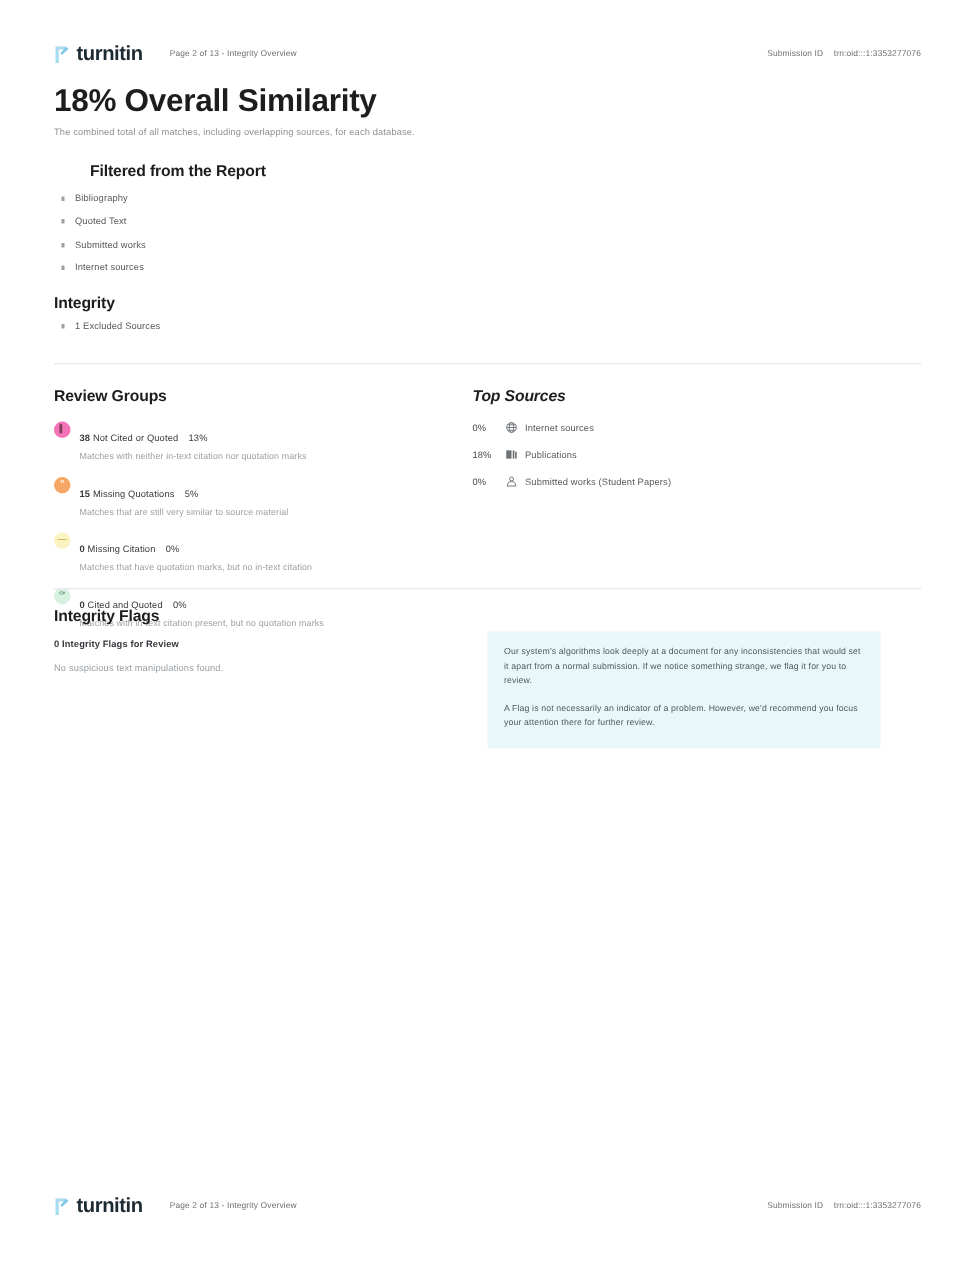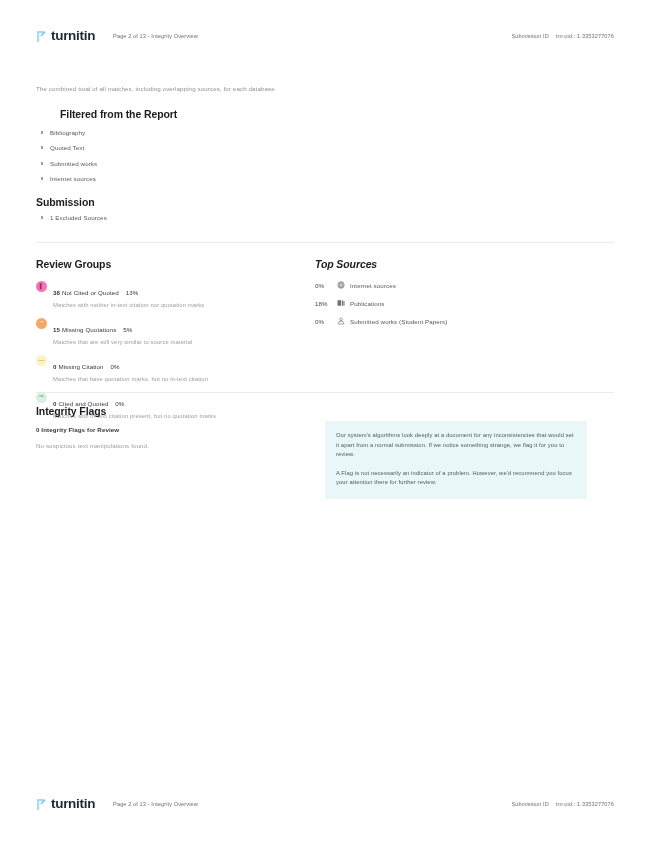--- a/index.html
+++ b/index.html
@@ -275,31 +275,32 @@
         </svg>
       </span>
       <span class="logo-word">turnitin</span>
     </div>
     <span class="bar-page-label">Page 2 of 13 - Integrity Overview</span>
     <span class="bar-sub">
       <span>Submission ID</span><span class="sub-id">trn:oid:::1:3353277076</span>
     </span>
   </div>
 
+  <div class="title">18% Overall Similarity</div>
   <div class="subtitle">The combined total of all matches, including overlapping sources, for each database.</div>
 
   <div class="section-h h-filtered">Filtered from the Report</div>
   <ul class="bullets b-filtered">
     <li>Bibliography</li>
     <li>Quoted Text</li>
     <li>Submitted works</li>
     <li>Internet sources</li>
   </ul>
 
-  <div class="section-h h-exclusions">Submission</div>
+  <div class="section-h h-exclusions">Integrity</div>
   <ul class="bullets b-exclusions">
     <li>1 Excluded Sources</li>
   </ul>
 
   <div class="divider div-1"></div>
 
   <div class="section-h h-match">Review Groups</div>
   <div class="match-list">
 
     <div class="match-row">

